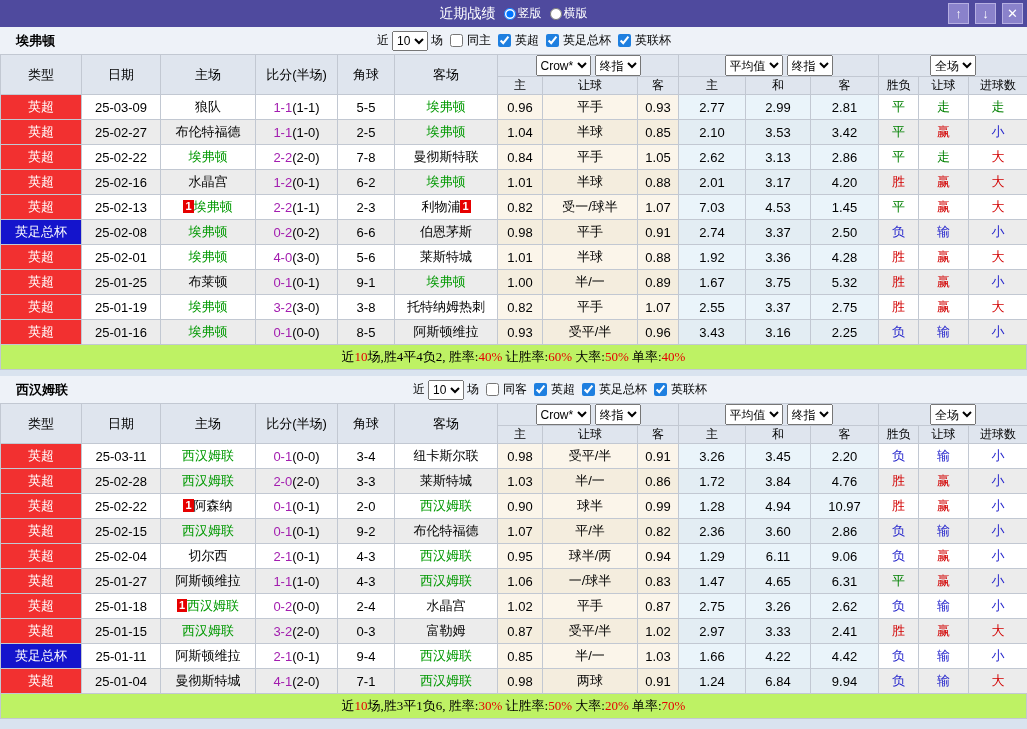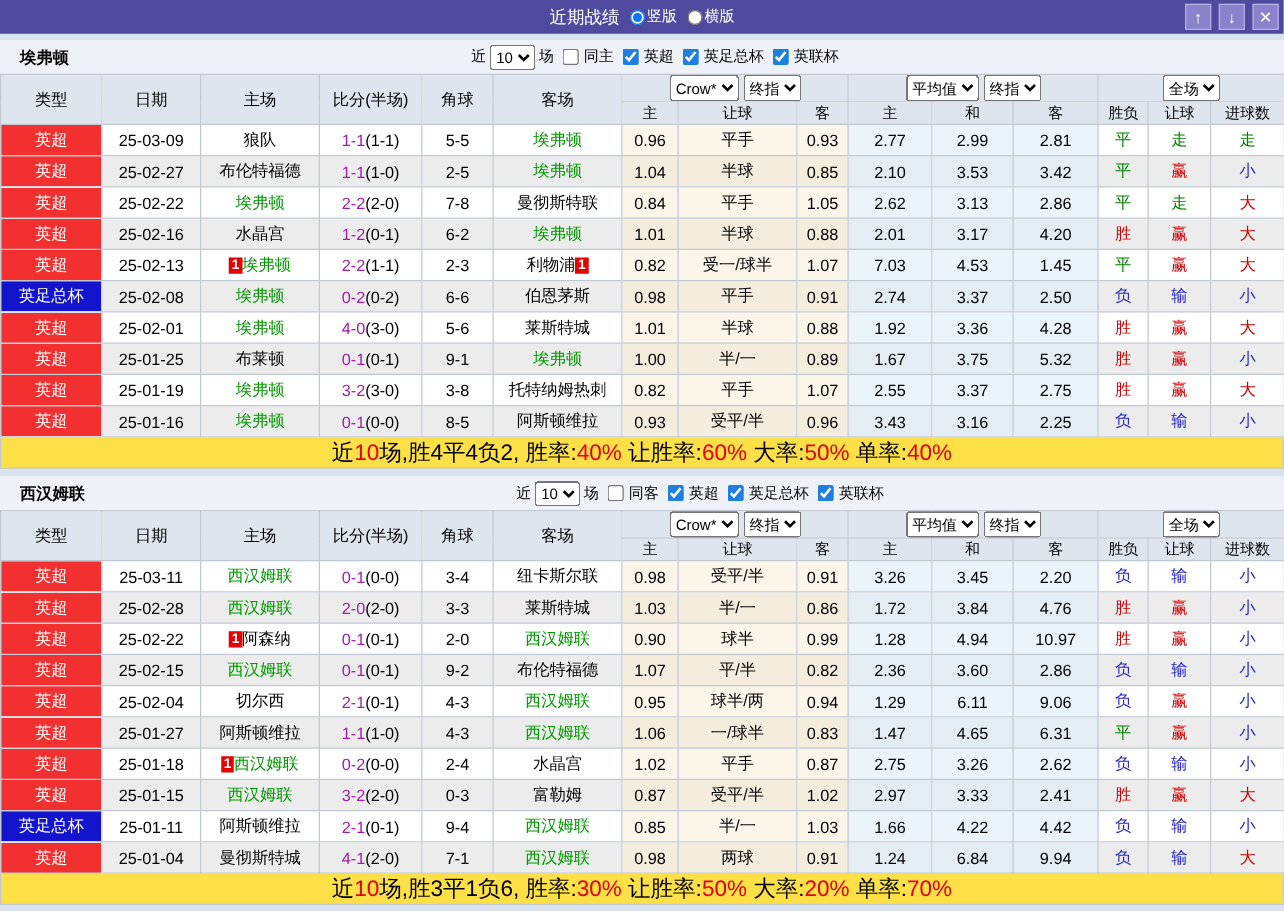--- a/index.html
+++ b/index.html
@@ -19,21 +19,21 @@
   .titlebar .title { font-weight:normal; font-size:14px; }
   .titlebar label { font-size:12px; display:flex; align-items:center; gap:2px; cursor:pointer; }
   .titlebar input[type=radio]{ margin:0; width:12px; height:12px; }
   .win-buttons { position:absolute; right:4px; top:3px; display:flex; gap:6px; }
   .win-btn {
     width:21px; height:21px; background:#8a82cb; border:1px solid #b6afe2;
     color:#fff; font-size:13px; line-height:19px; text-align:center; font-weight:bold;
     cursor:pointer; padding:0; font-family:inherit;
   }
   
-  .panel { margin-top:5px; }
+  .panel { margin-top:0; }
   .panel + .panel { margin-top:6px; }
   .panel-top { height:27px; display:flex; align-items:center; background:#eef2f8; }
   .team-name { font-weight:bold; font-size:13px; padding-left:16px; }
   .filters { margin-left:auto; display:flex; align-items:center; gap:3px; font-size:12px; }
   .p1 .filters { margin-right:356px; }
   .p2 .filters { margin-right:320px; }
   .filters select { height:20px; font-size:12px; }
   .filters input[type=checkbox]{ width:13px; height:13px; margin:0 1px 0 4px; accent-color:#1e7fe0; }
   
   table { width:1027px; border-collapse:collapse; table-layout:fixed; background:#fff; }
@@ -57,22 +57,22 @@
   .card {
     display:inline-block; background:#e60000; color:#fff;
     font-size:11px; line-height:13px; padding:0 2px; font-weight:bold;
     vertical-align:1px;
   }
   .c-red { color:#d20000; }
   .c-green { color:#008000; }
   .c-blue { color:#2525cc; }
   
   .summary {
-    height:25px; line-height:24px; background:#fde047;
-    border:1px solid #c2c8d2; border-top:none; text-align:center; font-size:18px;
+    height:25px; line-height:24px; background:#bef264;
+    border:1px solid #c2c8d2; border-top:none; text-align:center; font-size:13px;font-family:Liberation Serif, serif;
   }
   .summary .num { color:#e60000; }
 </style>
 </head>
 <body>
 
 <div class="titlebar">
   <span class="title">近期战绩</span>
   <label>
     <input type="radio" name="layout" checked="" style="">

